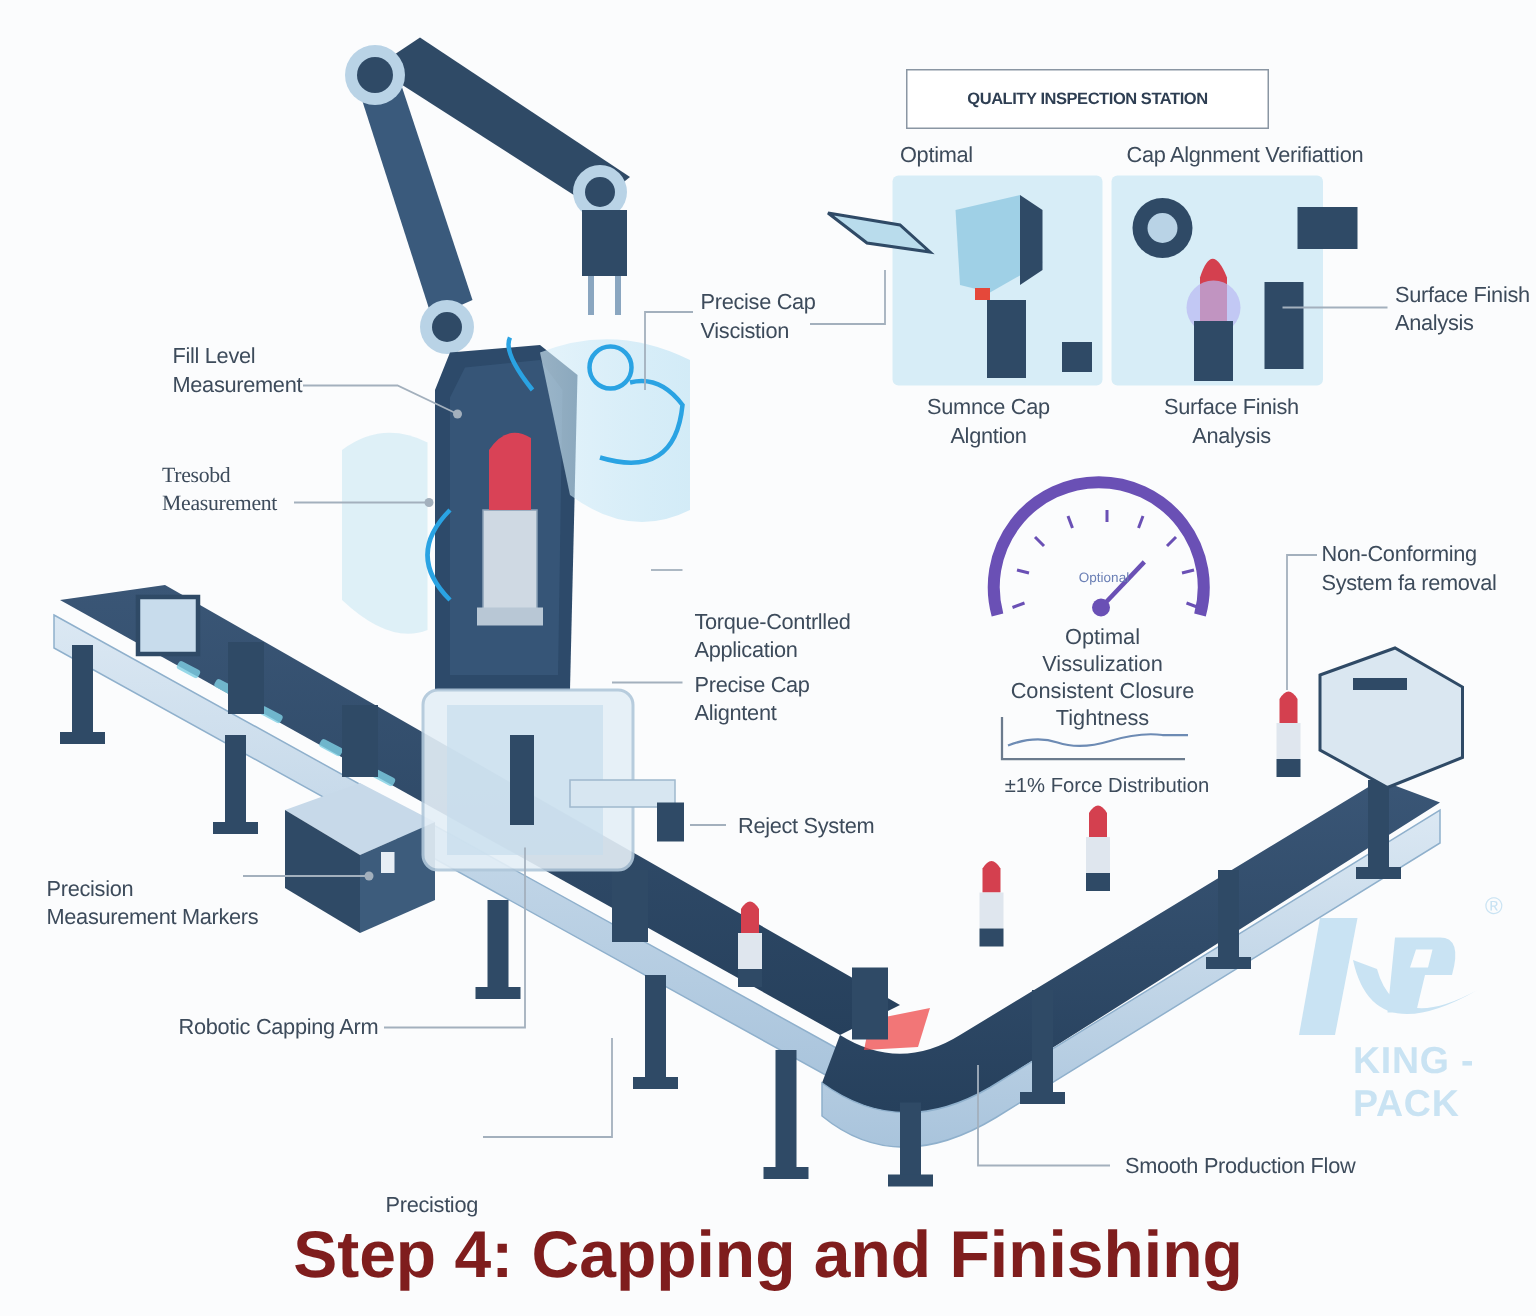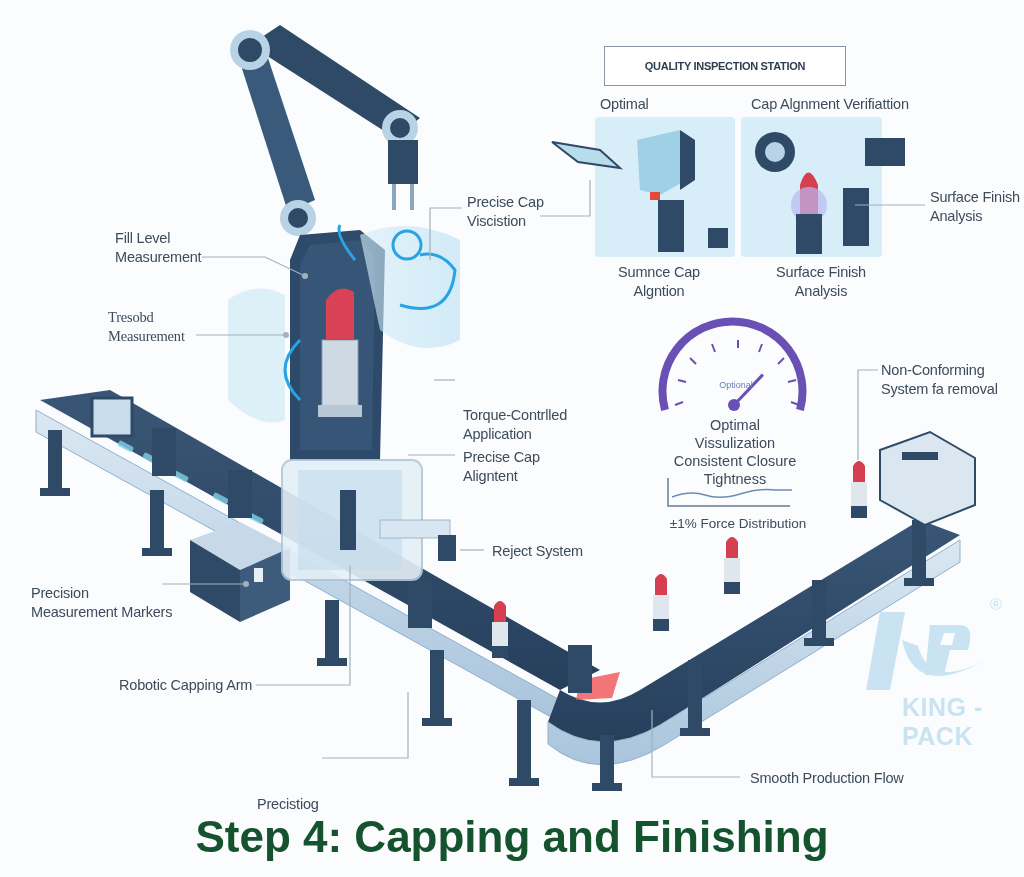--- a/index.html
+++ b/index.html
@@ -7,21 +7,21 @@
          font-family:"Liberation Sans", sans-serif; color:#3b4a5a; }
   .stage { position:absolute; left:0; top:0; width:1024px; height:877px; }
   svg.art { position:absolute; left:0; top:0; }
   .lbl { position:absolute; font-family:"Liberation Sans", sans-serif; font-size:14.5px; line-height:19px;
          color:#3d4b5b; white-space:nowrap; letter-spacing:-0.2px; }
   .lbl.center { text-align:center; }
   .title-box { position:absolute; left:604px; top:46px; width:240px; height:38px; border:1.5px solid #8a96a3;
                background:#fff; display:flex; align-items:center; justify-content:center;
                font-size:11px; font-weight:bold; color:#2e3e52; letter-spacing:-0.3px; }
   .step-title { position:absolute; left:0; top:812px; width:1024px; text-align:center;
-                font-size:44px; font-weight:bold; color:#14532d; letter-spacing:0px; }
+                font-size:44px; font-weight:bold; color:#7f1d1d; letter-spacing:0px; }
   .gauge-txt { position:absolute; font-size:14.5px; line-height:18px; color:#3d4b5b; text-align:center; }
   .logo-text { position:absolute; left:862px; top:693px; font-size:25px; font-weight:bold; color:#c9e3f3;
                letter-spacing:0.5px; font-variant:small-caps;margin-left:40px; }
 </style>
 </head>
 <body>
 
 <div class="stage">
 
 <svg class="art" width="1024" height="877" viewBox="0 0 1024 877">

